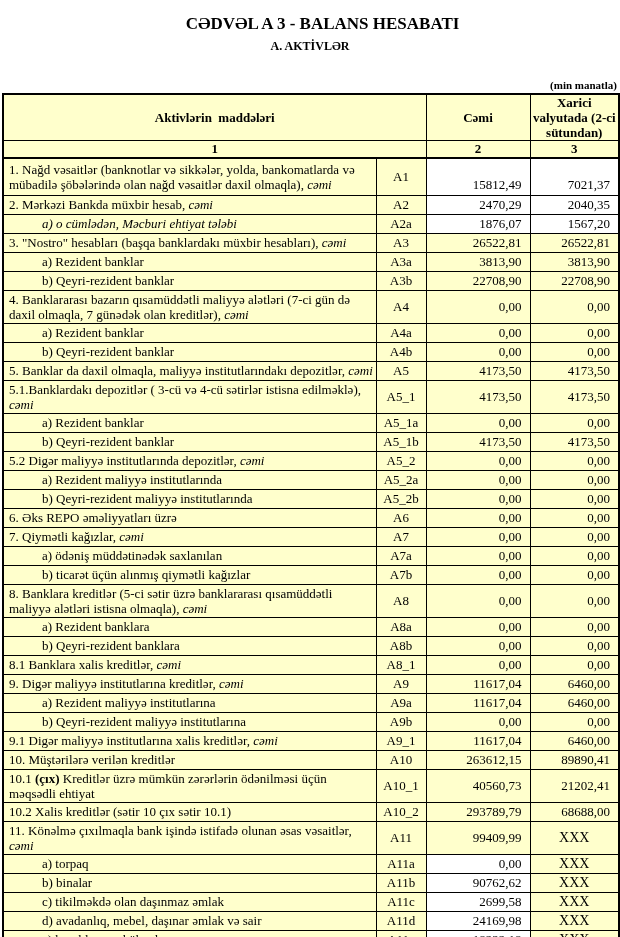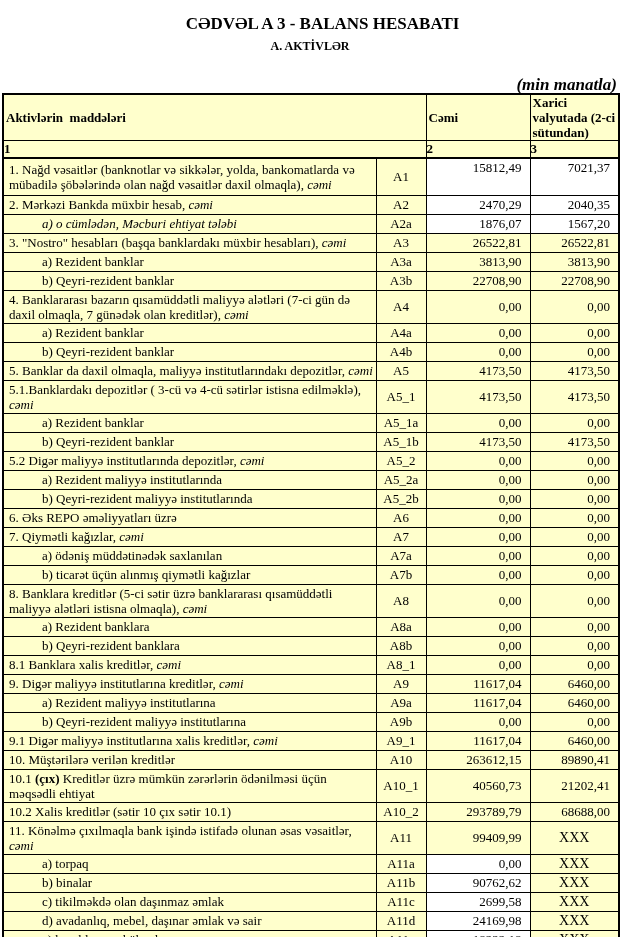--- a/index.html
+++ b/index.html
@@ -8,49 +8,49 @@
     background: #ffffff; color: #000000;
     font-family: "Liberation Serif", "DejaVu Serif", serif;
   }
   .page { position: relative; width: 620px; height: 937px; }
 
   .title { text-align: center; font-weight: bold; margin-top: 13px; }
   .title .t1 { font-size: 17px; line-height: 22px; padding-left: 25px; }
   .title .t2 { font-size: 12px; line-height: 22px; }
 
   .unit-note {
-    text-align: right; font-style: italic; font-weight: bold;
-    font-size: 17px; margin: 21px 3px 1px 0; line-height: 14px;
+    text-align: right; font-weight: bold;
+    font-size: 11px; margin: 21px 3px 1px 0; line-height: 14px;
   }
 
   table.tbl {
     border-collapse: collapse; table-layout: fixed;
     width: 616px; margin-left: 2px;
     border: 2px solid var(--border, #000);
     font-size: 13px;
   }
   .tbl th, .tbl td {
     border: 1px solid var(--border, #000);
     background: var(--yellow, #FFFFCC);
     padding: 0; vertical-align: middle;
     overflow: hidden;
   }
-  thead th { font-weight: bold; text-align: left; }
+  thead th { font-weight: bold; text-align: center; }
   tr.head-main th { height: 45px; line-height: 15px; padding: 0 2px; }
   .h-items { white-space: pre-wrap; }
   tr.nums th { height: 16px; border-bottom: 2px solid var(--border, #000); }
 
   .tbl td { height: 16px; line-height: 15px; }
   td.c-label { padding: 1px 2px 1px 5px; text-align: left; }
   td.c-label.ind { padding-left: 38px; }
   td.c-code { text-align: center; }
   td.c-num { text-align: right; padding-right: 8px; }
   td.c-num.center { text-align: center; padding-right: 0; font-size: 14px; }
   td.c-num.white { background: var(--white, #FFFFFF); }
-  td.vtop { vertical-align: top; padding-top: 1px; }
+  td.vtop { vertical-align: top; padding-top: 18px; }
 
   .it { font-style: italic; }
   .bd { font-weight: bold; }
 </style>
 </head>
 <body style="--yellow: #FFFFCC; --white: #FFFFFF; --border: #000000;">
 
 <div class="page">
   <div class="title">
     <div class="t1">CƏDVƏL A 3 - BALANS HESABATI</div>

